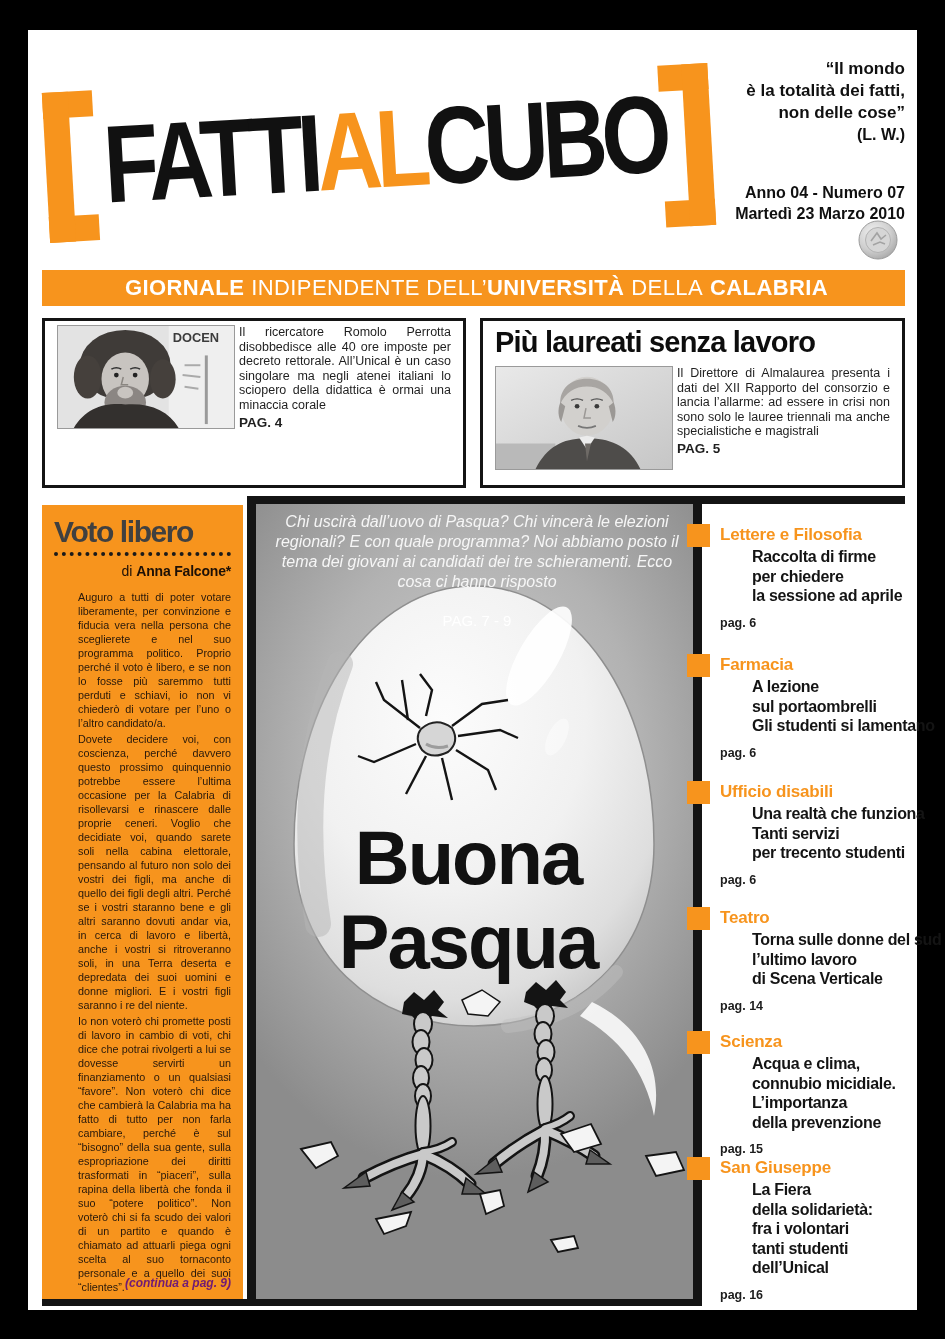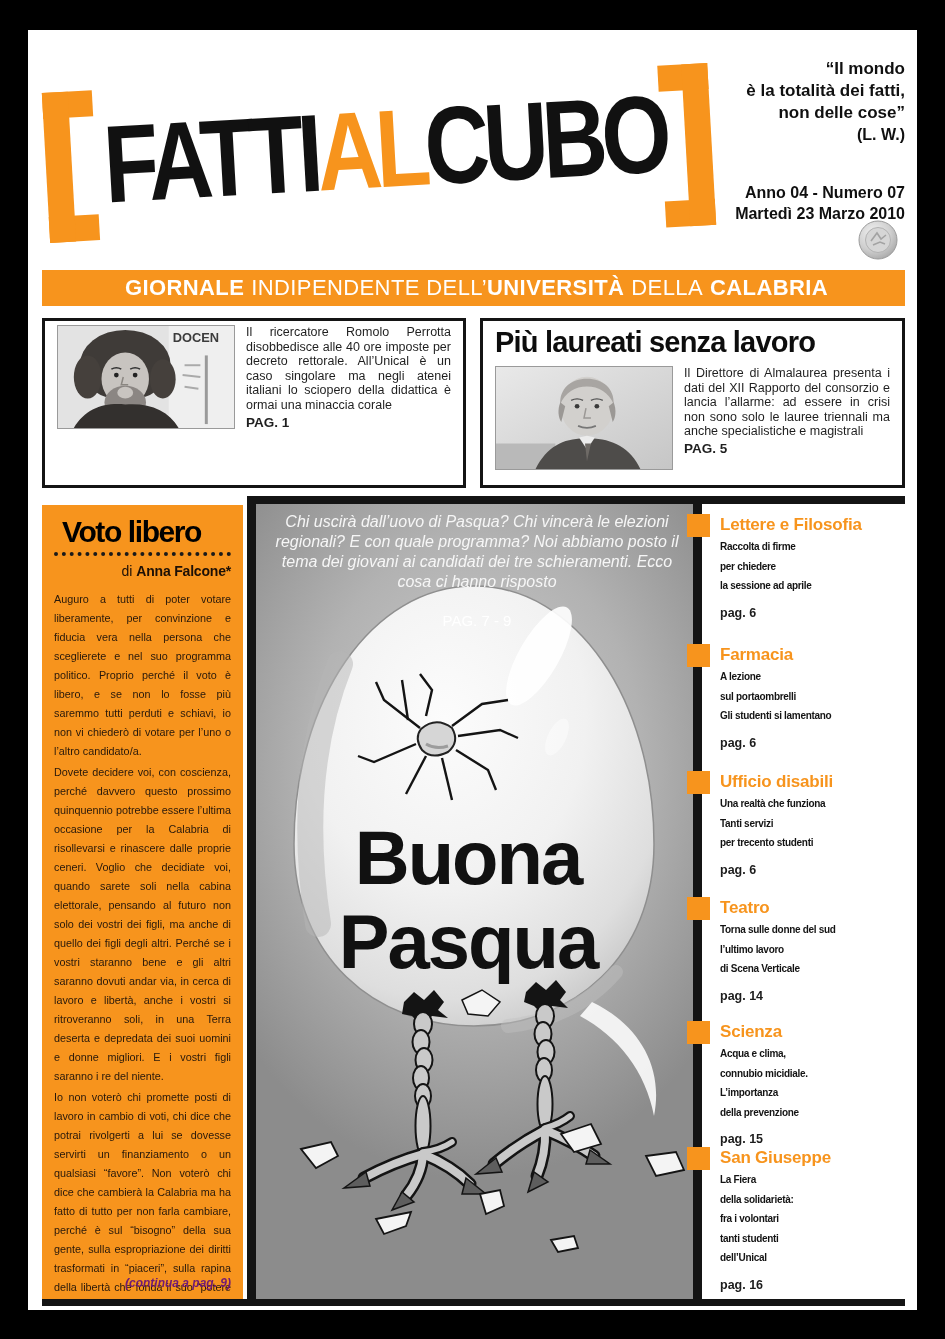--- a/index.html
+++ b/index.html
@@ -28,56 +28,56 @@
   .banner{ position:absolute; left:14px; top:240px; width:863px; height:36px; background:var(--acc); color:#fff; text-align:center; font-size:22px; line-height:36px; letter-spacing:.4px; white-space:nowrap;padding-left:6px; }
   .banner b{ font-weight:bold; }
   .banner .seg{ font-weight:normal; }
   .banner .gap{ margin-left:7px; }
 
   
   .abox{ position:absolute; top:288px; height:170px; border:3px solid var(--ink); background:#fff; padding:4px 12px 6px; }
   .abox.left{ left:14px; width:424px; }
   .abox.right{ left:452px; width:425px; }
   .abox h2{ font-size:29px; letter-spacing:-.8px; color:#0d0d0d; margin:1px 0 7px; white-space:nowrap; }
-  .abox .row{ display:flex; gap:11px; }
+  .abox .row{ display:flex; gap:4px; }
   .abox .photo{ width:178px; height:104px; flex:none; border:1px solid #9a9a9a; background:#ddd; }
   .abox .photo svg{ display:block; width:100%; height:100%; }
   .abox .atext{ font-size:12.5px; line-height:14.6px; text-align:justify; color:#1f1f1f; }
   .abox .apage{ font-weight:bold; font-size:13.5px; margin-top:3px; text-align:left; }
 
   
   .hline-top{ position:absolute; left:219px; top:466px; width:658px; height:8px; background:var(--ink); }
   .vbar-l{ position:absolute; left:219px; top:466px; width:9px; height:810px; background:var(--ink); }
   .vbar-r{ position:absolute; left:665px; top:466px; width:9px; height:810px; background:var(--ink); }
   .hline-bottom{ position:absolute; left:14px; top:1269px; width:863px; height:7px; background:var(--ink); }
 
   
   .editorial{ position:absolute; left:14px; top:475px; width:201px; height:794px; background:var(--acc); padding:10px 12px; overflow:hidden; }
-  .editorial h1{ font-size:30px; letter-spacing:-1.4px; color:#000000; line-height:34px; white-space:nowrap;margin-left:8px; }
+  .editorial h1{ font-size:30px; letter-spacing:-1.4px; color:#404040; line-height:34px; white-space:nowrap; }
   .dots{ border-bottom:4px dotted #1a1a1a; margin:3px 0 7px; height:1px; }
   .byline{ text-align:right; font-size:14px; color:#1d1006; margin-bottom:11px; }
   .byline b{ letter-spacing:-.2px; }
-  .editorial p{ font-size:10.8px; line-height:19px; text-align:justify; color:#27180b; margin-bottom:2px; }
+  .editorial p{ font-size:10.8px; line-height:14px; text-align:justify; color:#27180b; margin-bottom:2px;margin-left:24px; }
   .continua{ position:absolute; right:12px; bottom:9px; font-style:italic; font-weight:bold; font-size:12px; color:#701a75; }
 
   
   .panel{ position:absolute; left:228px; top:474px; width:437px; height:795px; overflow:hidden;
           background: radial-gradient(ellipse 70% 52% at 50% 33%, #cecece 0%, #b2b2b2 55%, #8c8c8c 100%); text-align: center; }
   .panel-intro{ position:absolute; left:14px; top:8px; width:414px; z-index:2; }
   .intro-text{ font-style:italic; color:#f6f6f6; font-size:16px; line-height:20px; }
   .intro-page{ font-weight:normal; color:#fff; font-size:15px; margin-top:20px; }
   .egg-svg{ position:absolute; inset:0; width:100%; height:100%; z-index:1; }
 
   
-  .sidebar{ position:absolute; left:674px; top:474px; width:215px; height:795px; background:#fff;padding-left:11px; }
+  .sidebar{ position:absolute; left:674px; top:484px; width:215px; height:795px; background:#fff;padding-left:11px; }
   .side-item{ position:absolute; left:-15px; display:flex; gap:10px; }
   .sq{ width:23px; height:23px; background:var(--acc); flex:none; margin-top:-1px; }
   .side-txt{ width:192px; }
   .side-section{ color:var(--acc); font-weight:bold; font-size:17px; line-height:20px; margin-bottom:2px; white-space:nowrap; letter-spacing:-.2px; }
-  .side-line{ font-weight:bold; font-size:10px; line-height:19.5px; color:#141414; white-space:nowrap; letter-spacing:-.3px; }
+  .side-line{ font-weight:bold; font-size:16px; line-height:19.5px; color:#141414; white-space:nowrap; letter-spacing:-.3px;margin-left:32px; }
   .side-page{ font-weight:bold; font-size:12.5px; margin-top:10px; color:#1d1d1d; }
 </style>
 </head>
 <body>
 
 <div class="sheet">
 
   <div class="logo">
     <div class="br br-left"></div>
     <div class="logo-text"><span>FATTI</span><span class="al">AL</span><span>CUBO</span></div>
@@ -132,21 +132,21 @@
           <ellipse cx="68" cy="68" rx="8" ry="6" fill="#c8c4c0"></ellipse>
           <circle cx="59" cy="50" r="2.4" fill="#222"></circle>
           <circle cx="78" cy="50" r="2.4" fill="#222"></circle>
           <path d="M54 44 Q59 41 64 44 M73 44 Q78 41 83 44" stroke="#333" stroke-width="1.6" fill="none"></path>
           <path d="M66 52 L64 60 L71 60" stroke="#8a8681" stroke-width="1.5" fill="none"></path>
           <path d="M16 104 C28 84 46 78 68 80 C92 78 112 86 122 104 Z" fill="#33302e"></path>
         </svg>
       </div>
       <div class="atext">
         <span>Il ricercatore Romolo Perrotta disobbedisce alle 40 ore imposte per decreto rettorale. All’Unical è un caso singolare ma negli atenei italiani lo sciopero della didattica è ormai una minaccia corale</span>
-        <div class="apage">PAG. 1</div>
+        <div class="apage">PAG. 4</div>
       </div>
     </div>
   </div>
 
   <div class="abox right">
     <h2>Più laureati senza lavoro</h2>
     <div class="row">
       <div class="photo">
         <svg viewBox="0 0 178 104" preserveAspectRatio="none">
           <defs>

